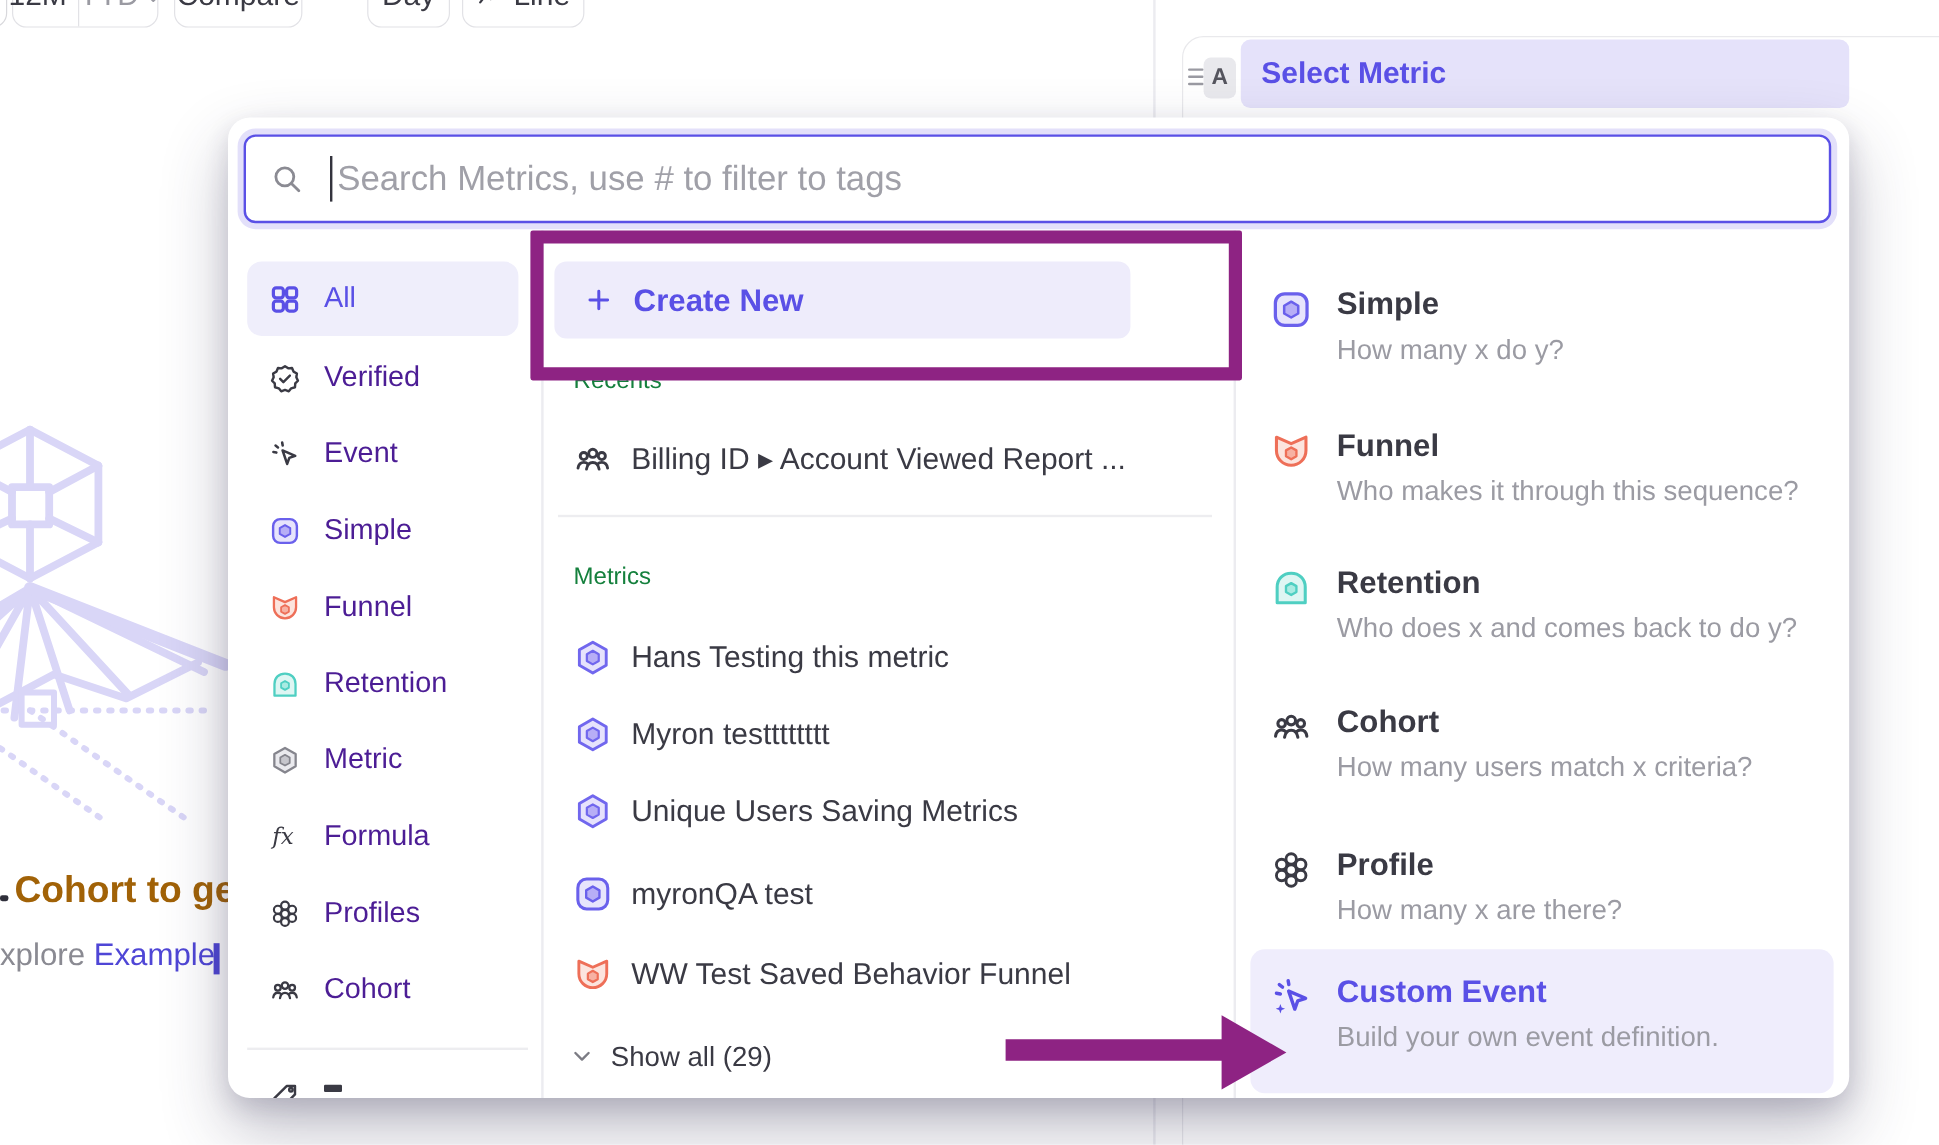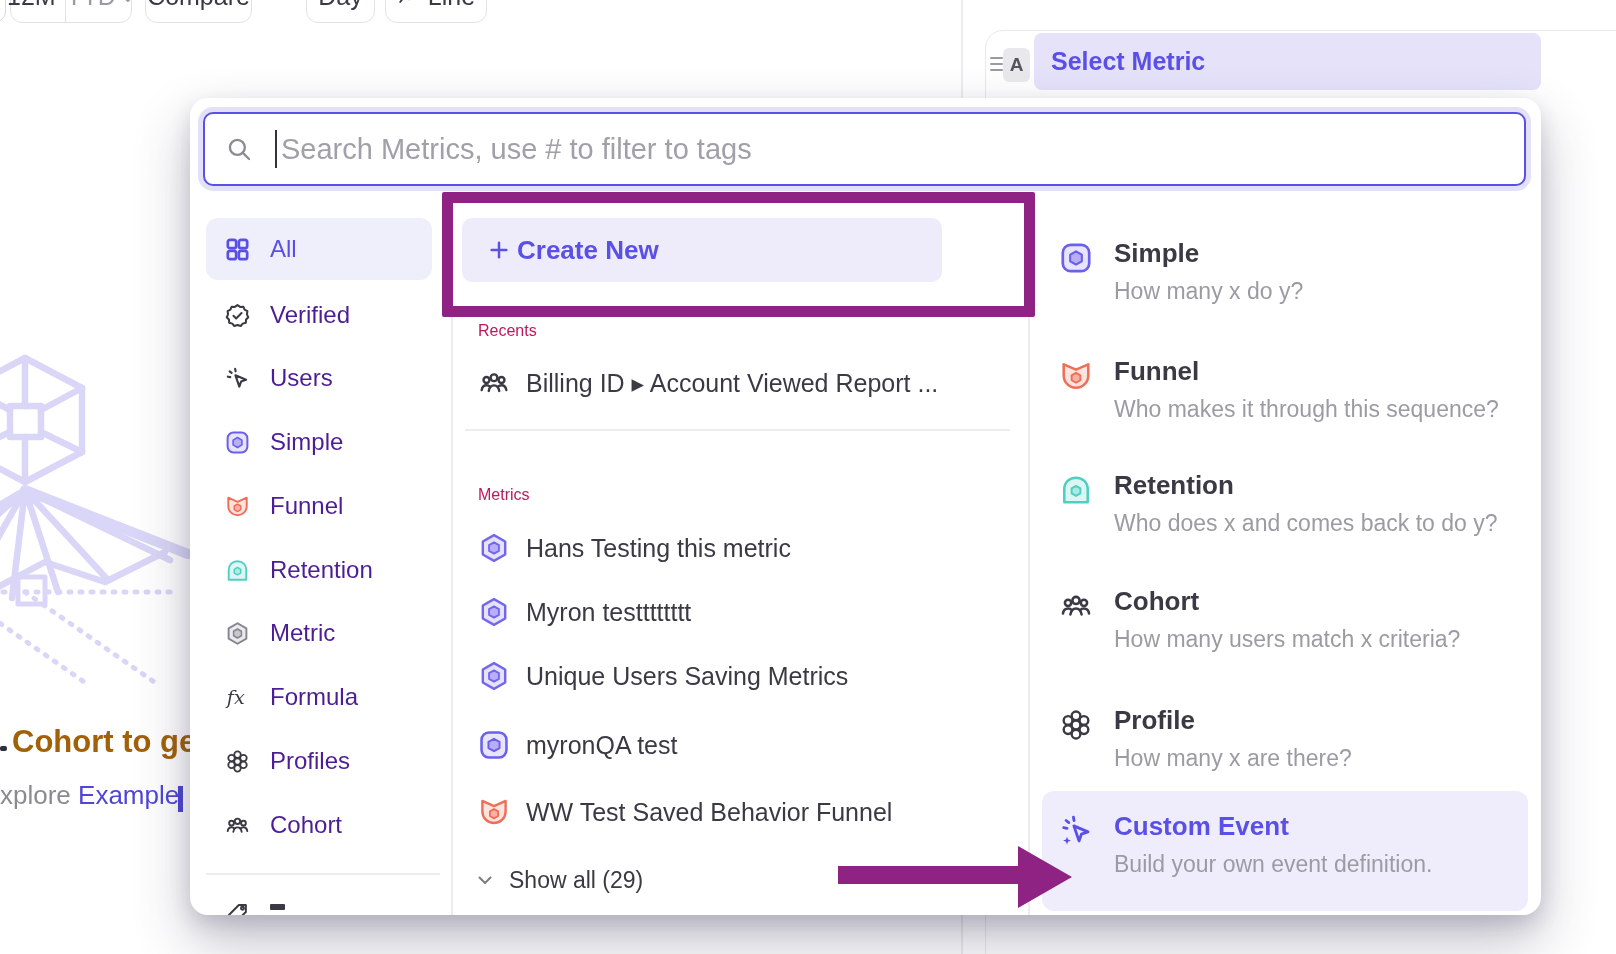--- a/index.html
+++ b/index.html
@@ -54,24 +54,24 @@
   .pill-all { position:absolute; left:16px; top:120px; width:226px; height:62px; background:#efeefb; border-radius:12px; }
   .sb-row { position:absolute; left:34px; width:215px; height:40px; display:flex; align-items:center; gap:19px; cursor:pointer; }
   .sb-row .ic { width:27px; height:27px; color:#3a3a44; }
   .sb-label { font-size:24px; font-weight:500; color:#4c1d95; }
   .sb-row.sel .sb-label, .sb-row.sel .ic { color:#5a50e6; }
   .sb-div { position:absolute; left:16px; top:775px; width:234px; height:1.5px; background:#ededf0; }
   .t-stub { position:absolute; left:80px; top:806px; width:15px; height:6px; background:#3a3a44; border-radius:1px; }
 
   
   .create-btn { position:absolute; left:272px; top:120px; width:480px; height:64px; background:#eeecfb; border-radius:10px;
-    display:flex; align-items:center; gap:5px; padding-left:24px; cursor:pointer; }
+    display:flex; align-items:center; gap:16px; padding-left:24px; cursor:pointer; }
   .create-btn .ic { width:26px; height:26px; color:#5a50e6; }
   .create-label { font-size:26px; font-weight:700; color:#5a50e6; }
-  .sec-label { position:absolute; left:288px; font-size:16px; color:#be185d;margin-top:16px; }
+  .sec-label { position:absolute; left:288px; font-size:20px; color:#15803d; }
   .md-row { position:absolute; left:287px; width:540px; height:40px; display:flex; align-items:center; gap:15px; cursor:pointer; }
   .md-row .ic { width:34px; height:34px; color:#3a3a44; }
   .md-label { font-size:25px; font-weight:500; color:#3a3a44; white-space:nowrap; }
   .md-div { position:absolute; left:275px; top:331px; width:545px; height:1.5px; background:#ededf0; }
   .show-all { position:absolute; left:283px; top:762px; height:40px; display:flex; align-items:center; gap:12px; cursor:pointer; }
   .show-all .ic { width:24px; height:24px; color:#7c7c84; }
   .show-label { font-size:23px; font-weight:500; color:#3a3a44; }
 
   
   .type-row { position:absolute; left:852px; width:486px; height:104px; display:flex; gap:20px; padding:10px 0 0 16px; cursor:pointer; border-radius:12px; }
@@ -193,21 +193,21 @@
         </span>
       <span class="sb-label">Verified</span>
     </div>
     <div class="sb-row" style="top:260px">
       <span class="ic">
           <svg viewBox="0 0 24 24" fill="none" stroke="currentColor" stroke-linecap="round" stroke-linejoin="round" stroke-width="1.9">
             <path d="M10.2 9.2 19.6 13.2 15.2 14.7 13.6 19.2Z"></path>
             <path d="M5 5.6l1.8 1.4M9.9 3.4l.4 2.2M3.4 10.4l2.2.4"></path>
           </svg>
         </span>
-      <span class="sb-label">Users</span>
+      <span class="sb-label">Event</span>
     </div>
     <div class="sb-row" style="top:324px">
       <span class="ic">
           <svg viewBox="0 0 24 24" fill="none" stroke-linejoin="round">
             <rect x="3.2" y="3.2" width="17.6" height="17.6" rx="5.2" fill="#e7e4fc" stroke="#6a60ec" stroke-width="1.8"></rect>
             <path d="M12 7.6l3.9 2.25v4.3L12 16.4l-3.9-2.25v-4.3z" fill="#b7aef6" stroke="#6a60ec" stroke-width="1.4"></path>
           </svg>
         </span>
       <span class="sb-label">Simple</span>
     </div>

